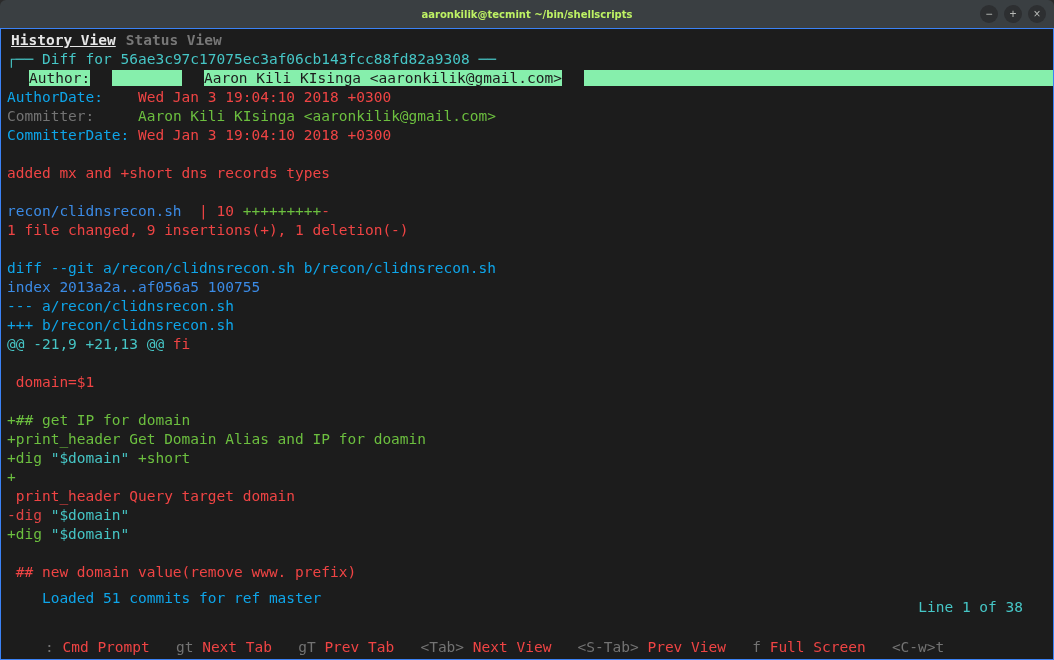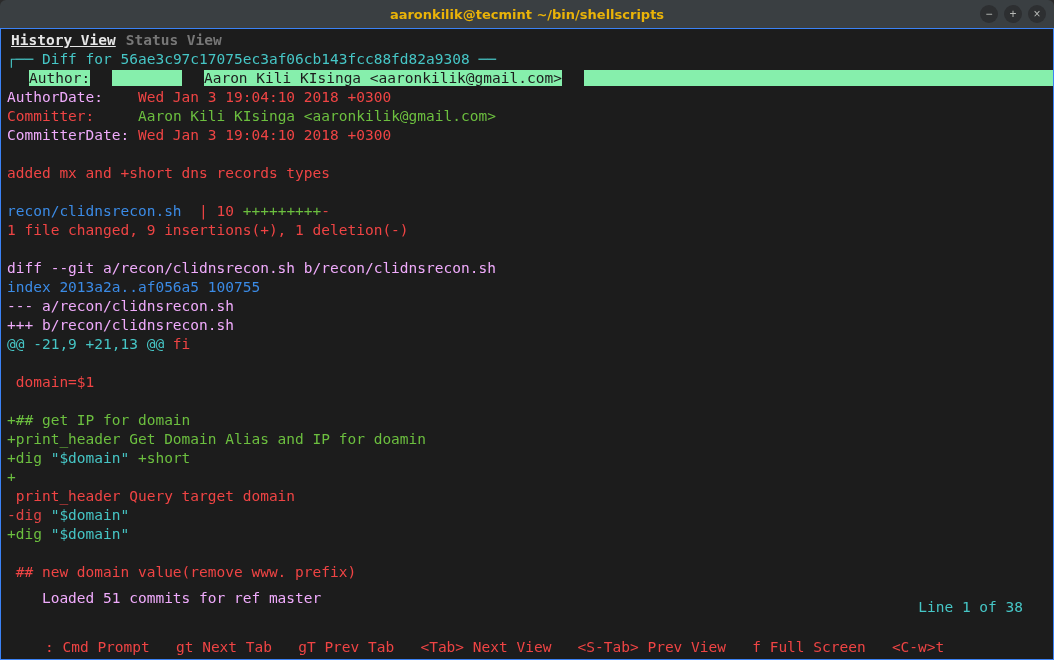--- a/index.html
+++ b/index.html
@@ -18,23 +18,23 @@
     background: #3a3f42;
     height: 28px;
     display: flex;
     align-items: center;
     justify-content: center;
     position: relative;
     border-top-left-radius: 6px;
     border-top-right-radius: 6px;
   }
   .titlebar .title {
-    color: #eab308;
+    color: #bef264;
     font-family: "DejaVu Sans", sans-serif;
-    font-size: 13px;
+    font-size: 10px;
     font-weight: bold;
   }
   .win-controls {
     position: absolute;
     right: 8px;
     top: 5px;
     display: flex;
     gap: 6px;
   }
   .win-btn {
@@ -80,22 +80,22 @@
     white-space: pre;
   }
   .frame-title { color: #46c6c6; font-weight: normal;}
   .frame-hash { color: #46c6c6; }
   .row { white-space: pre; }
   .sel {
     background: #86efac;
     color: #1c1c1c;
     margin-left: 22px;
   }
-  .yellow { color: #f0abfc; }
-  .magenta { color: #ef4444; }
+  .yellow { color: #0ea5e9; }
+  .magenta { color: #737373; }
   .cyan { color: #46c6c6; }
   .blue { color: #3b8be6; }
   .green { color: #6cbf3f; }
   .red { color: #e04444; }
   .white { color: #ef4444; }
   .pos-indicator {
     position: absolute;
     right: 26px;
     bottom: 42px;
     color: #46c6c6;

